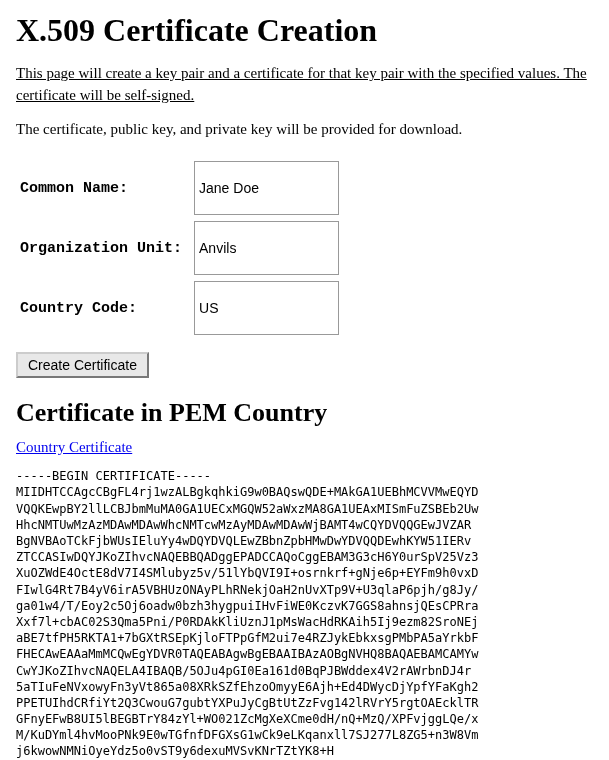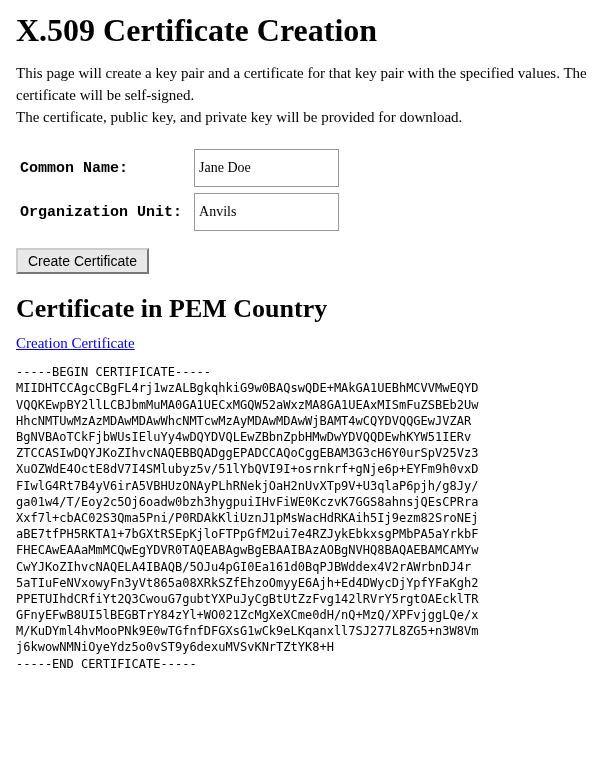--- a/index.html
+++ b/index.html
@@ -20,22 +20,23 @@
 
     h1 {
       font-size: 32px;
       font-weight: bold;
       margin-bottom: 14px;
       font-family: Times New Roman, serif;
     }
 
     .intro-text {
       font-size: 15px;
-      margin-bottom: 0;
+      margin-bottom: 12px;
       line-height: 1.45;
+      text-decoration: underline;
     }
 
     .intro-text2 {
       font-size: 15px;
       margin-bottom: 18px;
       line-height: 1.45;
     }
 
     .form-table {
       margin-bottom: 14px;
@@ -50,24 +51,24 @@
 
     .form-table td:first-child {
       font-weight: bold;
       white-space: nowrap;
       padding-right: 8px;
       font-family: Liberation Mono, monospace;
     }
 
     .form-table input[type="text"] {
       border: 1px solid #999;
-      padding: 10px 4px;
+      padding: 18px 4px;
       font-size: 14px;
       width: 145px;
-      font-family: Liberation Serif, serif;
+      font-family: Liberation Sans, sans-serif;
       background: #fff;
     }
 
     .create-btn {
       border: 2px outset #ccc;
       background: #e8e8e8;
       padding: 3px 10px;
       font-size: 14px;
       cursor: pointer;
       font-family: Arial, sans-serif;
@@ -118,28 +119,34 @@
     <td>
       <input type="text" value="Jane Doe" style="">
     </td>
   </tr>
   <tr>
     <td>Organization Unit:</td>
     <td>
       <input type="text" value="Anvils" style="">
     </td>
   </tr>
+  <tr>
+    <td>Country Code:</td>
+    <td>
+      <input type="text" value="US" style="">
+    </td>
+  </tr>
 </tbody>
   </table>
 
 <button class="create-btn">Create Certificate</button>
 
 <h2>Certificate in PEM Country</h2>
 
-<a class="download-link">Creation Certificate</a>
+<a class="download-link">Country Certificate</a>
 
 <div class="cert-text">-----BEGIN CERTIFICATE-----
 MIIDHTCCAgcCBgFL4rj1wzALBgkqhkiG9w0BAQswQDE+MAkGA1UEBhMCVVMwEQYD
 VQQKEwpBY2llLCBJbmMuMA0GA1UECxMGQW52aWxzMA8GA1UEAxMISmFuZSBEb2Uw
 HhcNMTUwMzAzMDAwMDAwWhcNMTcwMzAyMDAwMDAwWjBAMT4wCQYDVQQGEwJVZAR
 BgNVBAoTCkFjbWUsIEluYy4wDQYDVQLEwZBbnZpbHMwDwYDVQQDEwhKYW51IERv
 ZTCCASIwDQYJKoZIhvcNAQEBBQADggEPADCCAQoCggEBAM3G3cH6Y0urSpV25Vz3
 XuOZWdE4OctE8dV7I4SMlubyz5v/51lYbQVI9I+osrnkrf+gNje6p+EYFm9h0vxD
 FIwlG4Rt7B4yV6irA5VBHUzONAyPLhRNekjOaH2nUvXTp9V+U3qlaP6pjh/g8Jy/
 ga01w4/T/Eoy2c5Oj6oadw0bzh3hygpuiIHvFiWE0KczvK7GGS8ahnsjQEsCPRra

